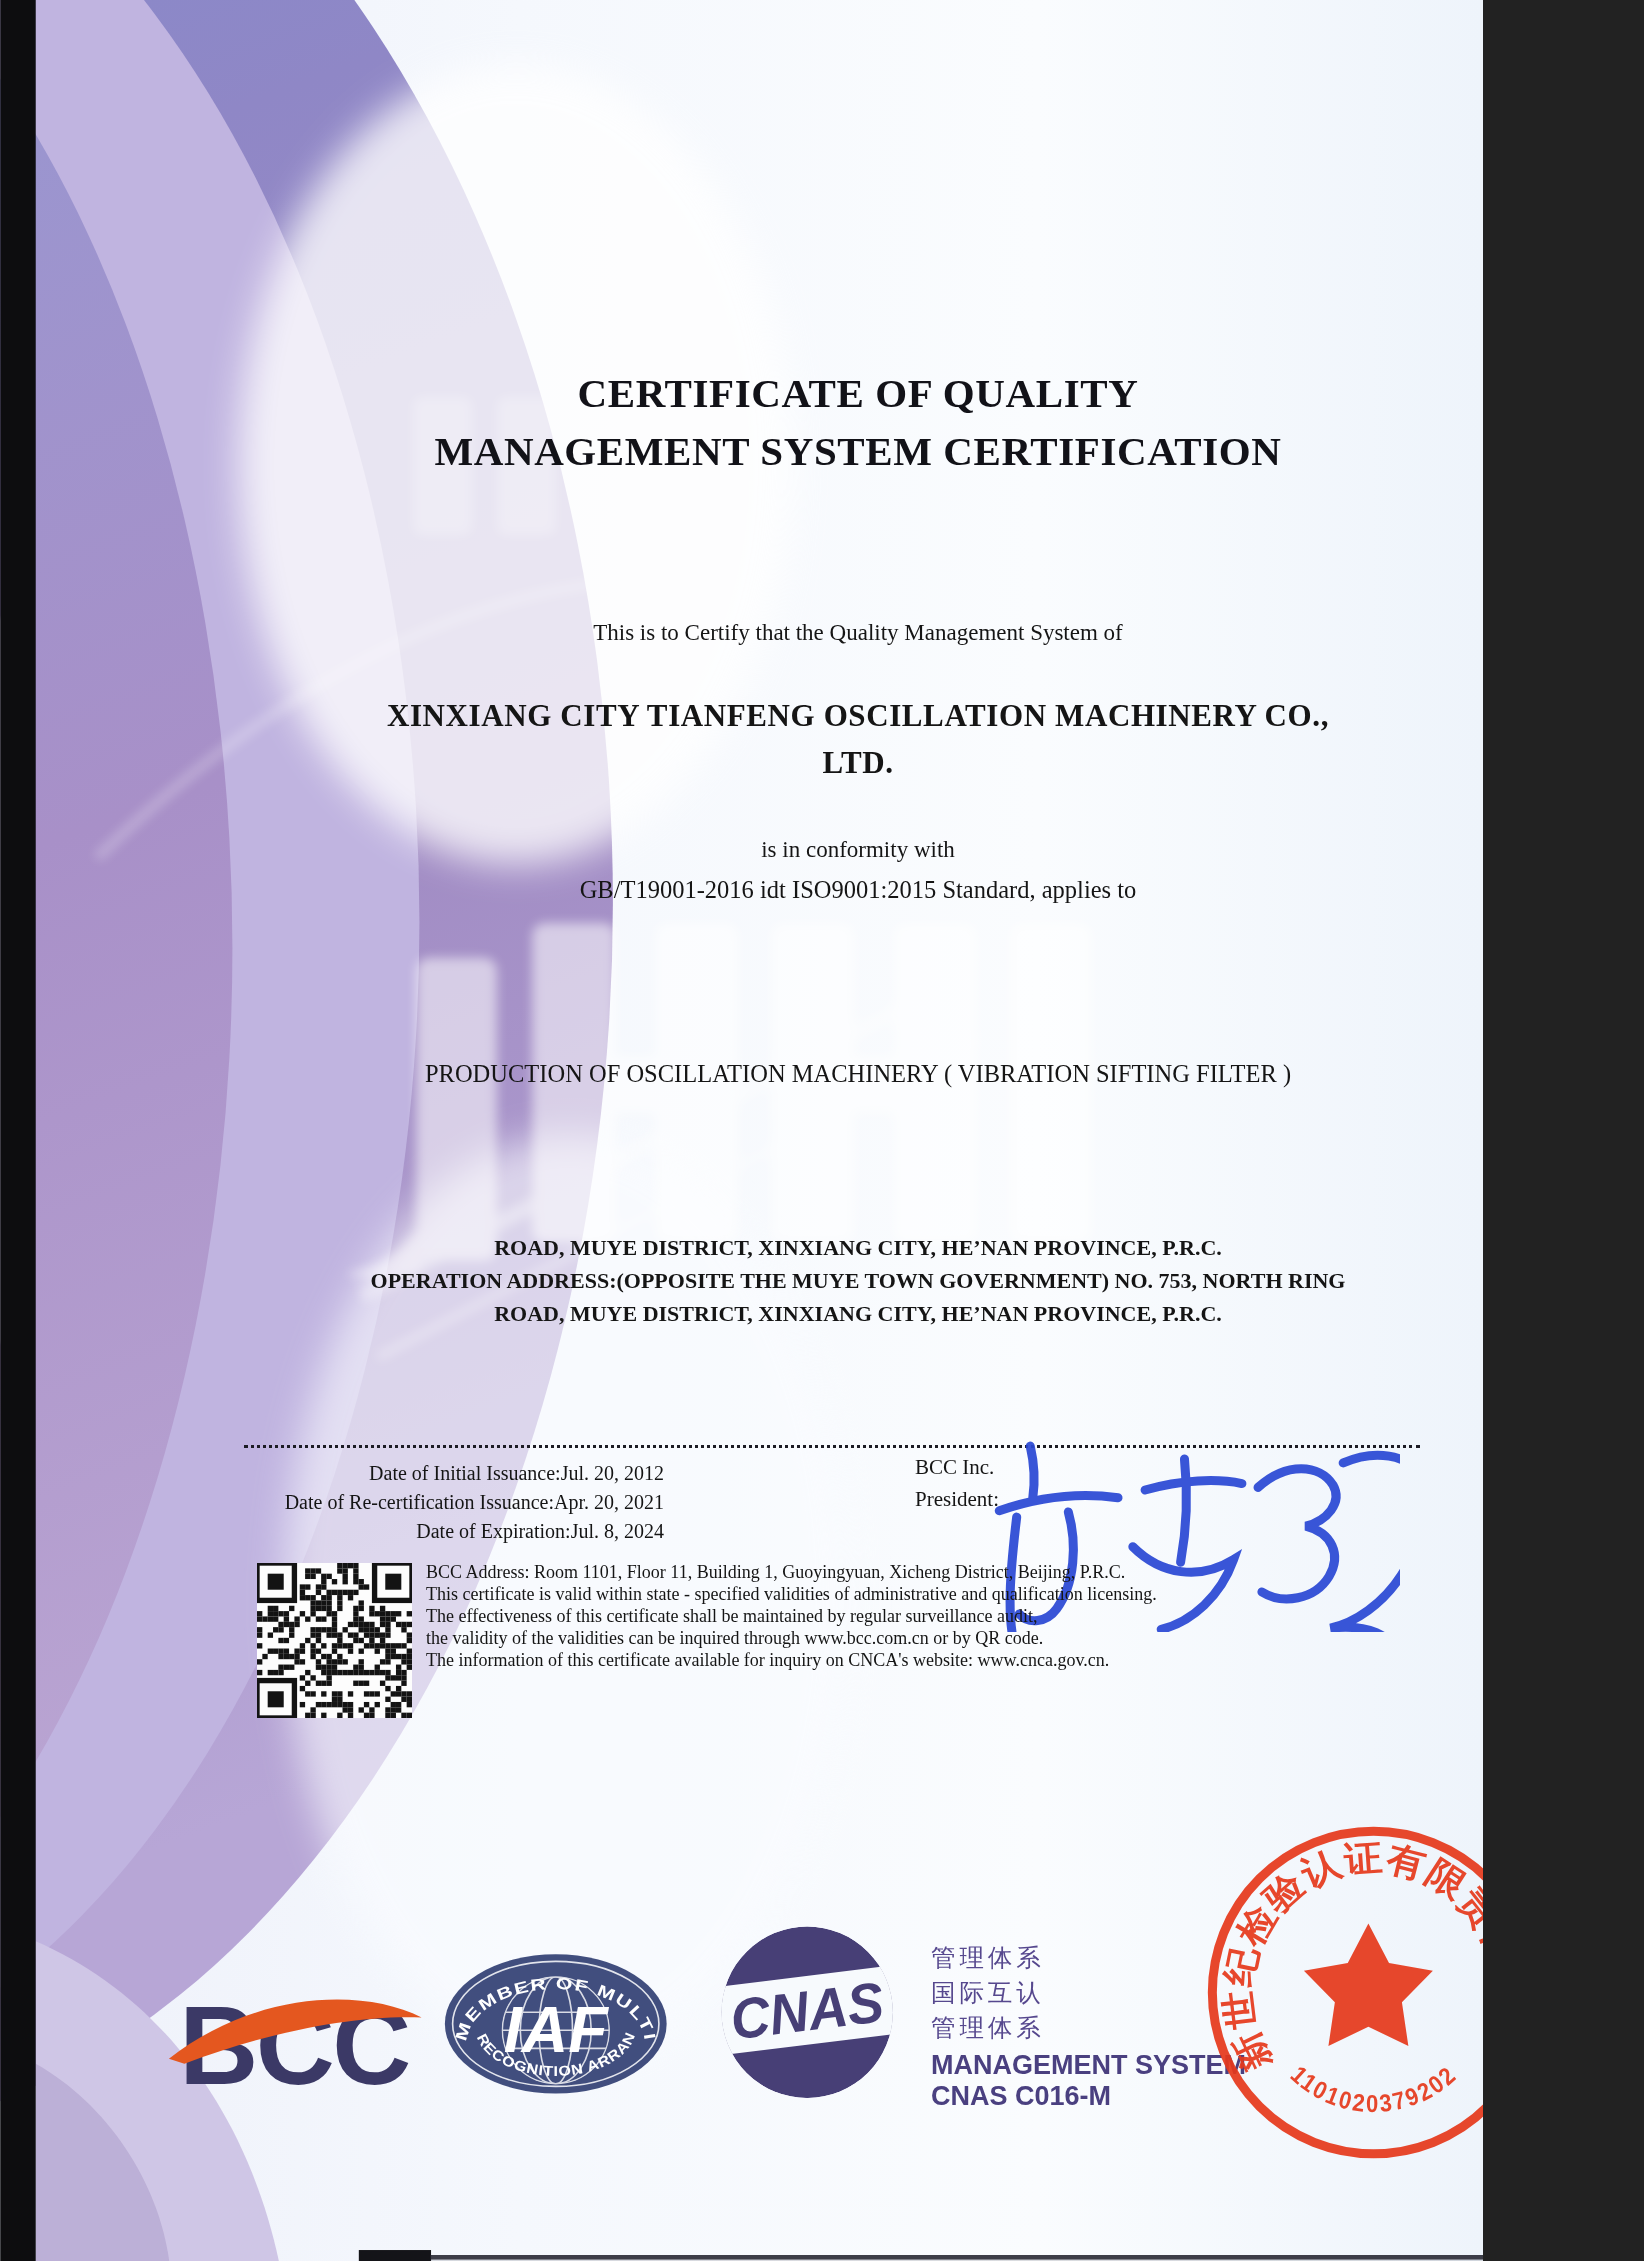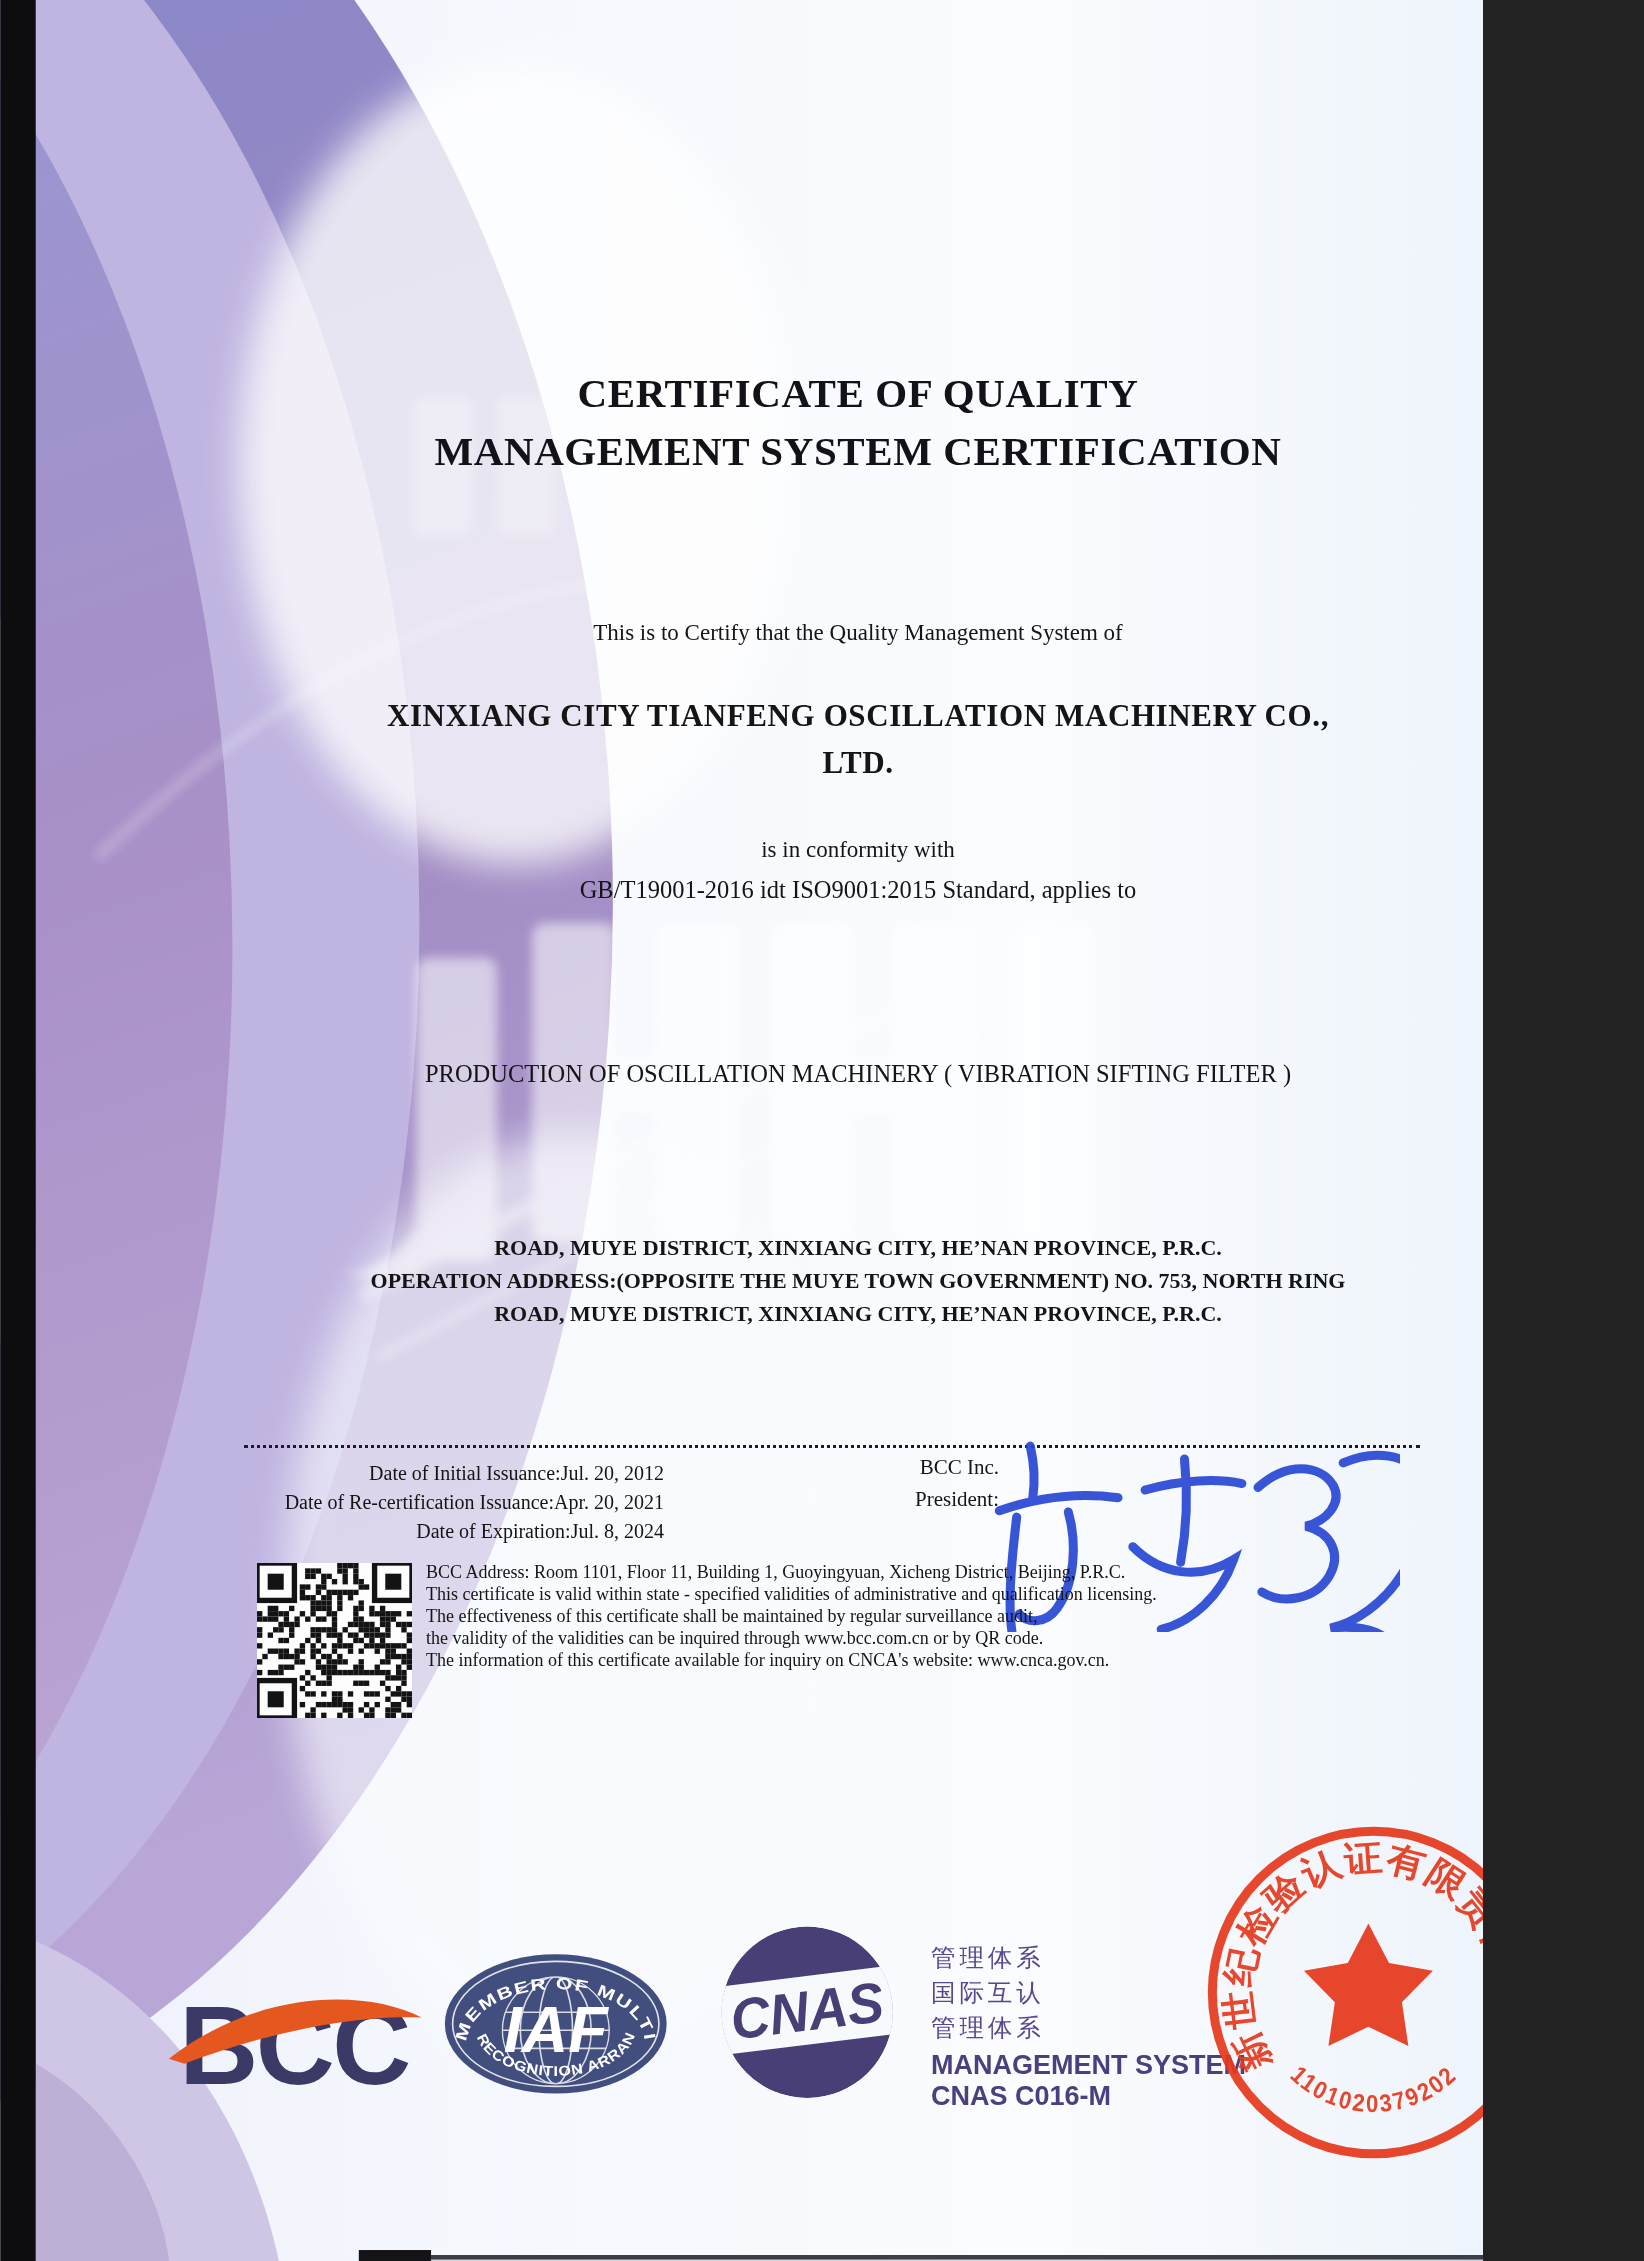--- a/index.html
+++ b/index.html
@@ -13,21 +13,21 @@
   .t-title{font-size:41px;font-weight:bold;letter-spacing:0.6px;color:#121218;}
   .t-certno{font-size:22px;font-weight:bold;}
   .t-body{font-size:23px;}
   .t-company{font-size:31px;font-weight:bold;letter-spacing:0.6px;}
   .t-scope{font-size:24.5px;}
   .t-addr{font-size:22px;font-weight:bold;line-height:33px;white-space:nowrap;}
   .addr-block{position:absolute;left:84px;width:1548px;top:1231px;text-align:center;}
   .dotted-rule{position:absolute;left:244px;top:1445px;width:1176px;border-top:3.2px dotted #1c1c24;}
   .dates-block{position:absolute;left:213px;width:451px;top:1459px;text-align:right;
     font-size:20px;line-height:29px;white-space:nowrap;}
-  .issuer-block{position:absolute;left:915px;top:1451px;font-size:21px;line-height:32px;text-align:right;}
+  .issuer-block{position:absolute;left:915px;top:1451px;font-size:21px;line-height:32px;}
   .fine-block{position:absolute;left:426px;top:1561px;font-size:18px;line-height:22px;white-space:nowrap;}
   .cn-block{position:absolute;left:931px;top:1940px;color:#56488e;}
   .cn-line{font-size:24.5px;line-height:35px;letter-spacing:3.9px;font-family:"Liberation Sans",sans-serif;}
   .ms-line{font-family:"Liberation Sans",sans-serif;font-weight:bold;font-size:27px;line-height:31px;color:#4a4080;letter-spacing:0px;}
   .qr-wrap{position:absolute;left:257px;top:1563px;width:155px;height:155px;background:#fdfdfd;}
   svg text{font-family:"Liberation Sans",sans-serif;}
 </style>
 </head>
 <body>
 

